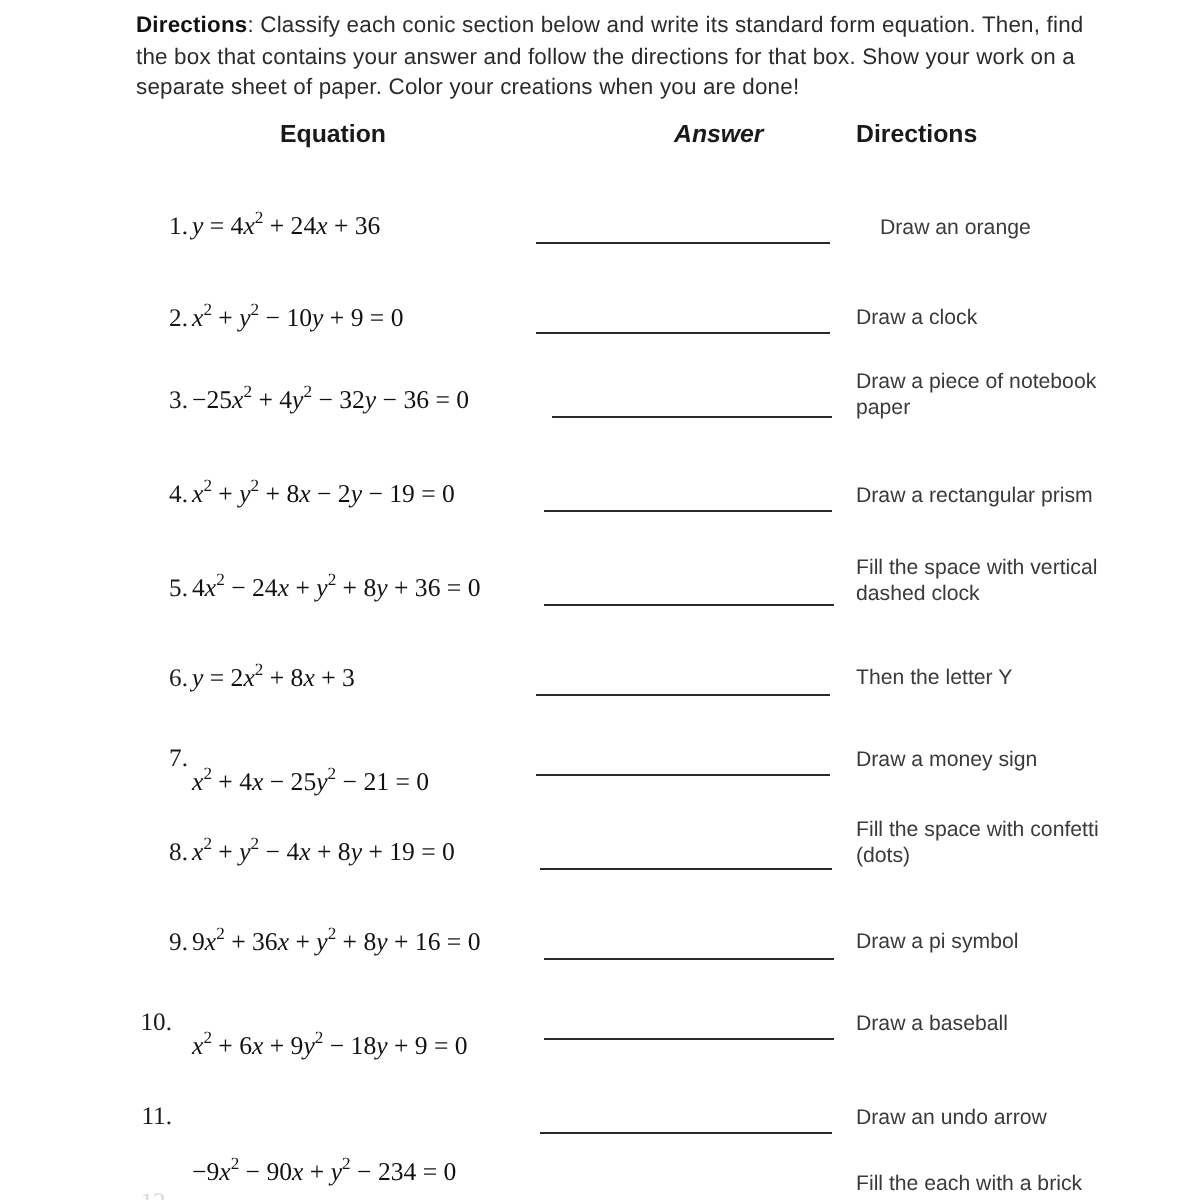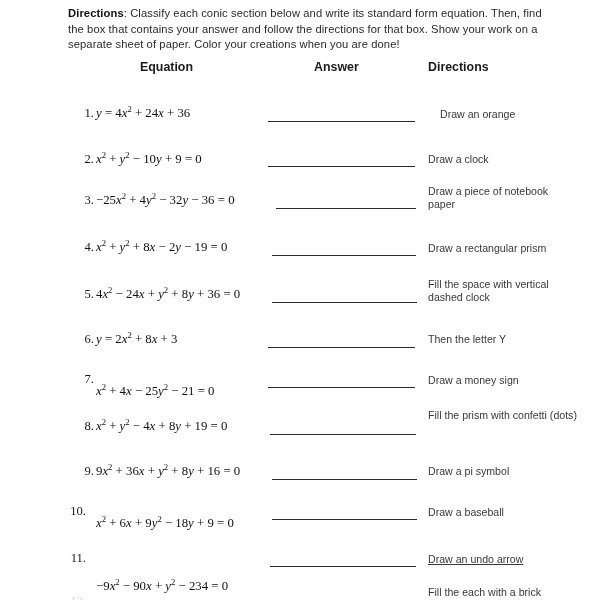--- a/index.html
+++ b/index.html
@@ -49,21 +49,21 @@
     height: 16px;
   }
   .col-head {
     position: absolute;
     font-size: 12.4px;
     font-weight: bold;
     color: #1a1a1a;
     white-space: nowrap;
   }
   .col-head.equation  { left: 140px; }
-  .col-head.answer    { left: 314px; }
+  .col-head.answer    { left: 337px; font-style: italic; }
   .col-head.dirs      { left: 428px; }
 
   
   .rows {
     position: absolute;
     left: 0;
     top: 0;
     width: 600px;
     height: 600px;
   }
@@ -170,39 +170,39 @@
       <div class="row">
         <div class="num" style="left: 68px; top: 372px;">7.</div>
         <div class="eq" style="top: 372px; margin-top: 12px;"><i>x</i><sup>2</sup> + 4<i>x</i> − 25<i>y</i><sup>2</sup> − 21 = 0</div>
         <div class="answer-line" style="left: 268px; width: 147px; top: 387px;"></div>
         <div class="dir" style="top: 374px;">Draw a money sign</div>
       </div>
       <div class="row">
         <div class="num" style="left: 68px; top: 419px;">8.</div>
         <div class="eq" style="top: 419px;"><i>x</i><sup>2</sup> + <i>y</i><sup>2</sup> − 4<i>x</i> + 8<i>y</i> + 19 = 0</div>
         <div class="answer-line" style="left: 270px; width: 146px; top: 434px;"></div>
-        <div class="dir" style="top: 409px;">Fill the prism with confetti (dots)</div>
+        <div class="dir" style="top: 409px;">Fill the space with confetti (dots)</div>
       </div>
       <div class="row">
         <div class="num" style="left: 68px; top: 464px;">9.</div>
         <div class="eq" style="top: 464px;">9<i>x</i><sup>2</sup> + 36<i>x</i> + <i>y</i><sup>2</sup> + 8<i>y</i> + 16 = 0</div>
         <div class="answer-line" style="left: 272px; width: 145px; top: 479px;"></div>
         <div class="dir" style="top: 465px;">Draw a pi symbol</div>
       </div>
       <div class="row">
         <div class="num" style="left: 60px; top: 504px;">10.</div>
         <div class="eq" style="top: 504px; margin-top: 12px;"><i>x</i><sup>2</sup> + 6<i>x</i> + 9<i>y</i><sup>2</sup> − 18<i>y</i> + 9 = 0</div>
         <div class="answer-line" style="left: 272px; width: 145px; top: 519px;"></div>
         <div class="dir" style="top: 506px;">Draw a baseball</div>
       </div>
       <div class="row">
         <div class="num" style="left: 60px; top: 551px;">11.</div>
         <div class="eq" style="top: 551px; margin-top: 28px;">−9<i>x</i><sup>2</sup> − 90<i>x</i> + <i>y</i><sup>2</sup> − 234 = 0</div>
         <div class="answer-line" style="left: 270px; width: 146px; top: 566px;"></div>
-        <div class="dir" style="top: 553px; text-decoration: underline;">Draw an undo arrow</div>
+        <div class="dir" style="top: 553px;">Draw an undo arrow</div>
       </div>
       <div class="row">
         <div class="num" style="left: 60px; top: 594px; color: rgb(216, 216, 216); overflow: hidden; height: 6px;">12.</div>
         <div class="dir" style="top: 586px;">Fill the each with a brick</div>
       </div>
     </div>
 
 </div>
 
 </body></html>

